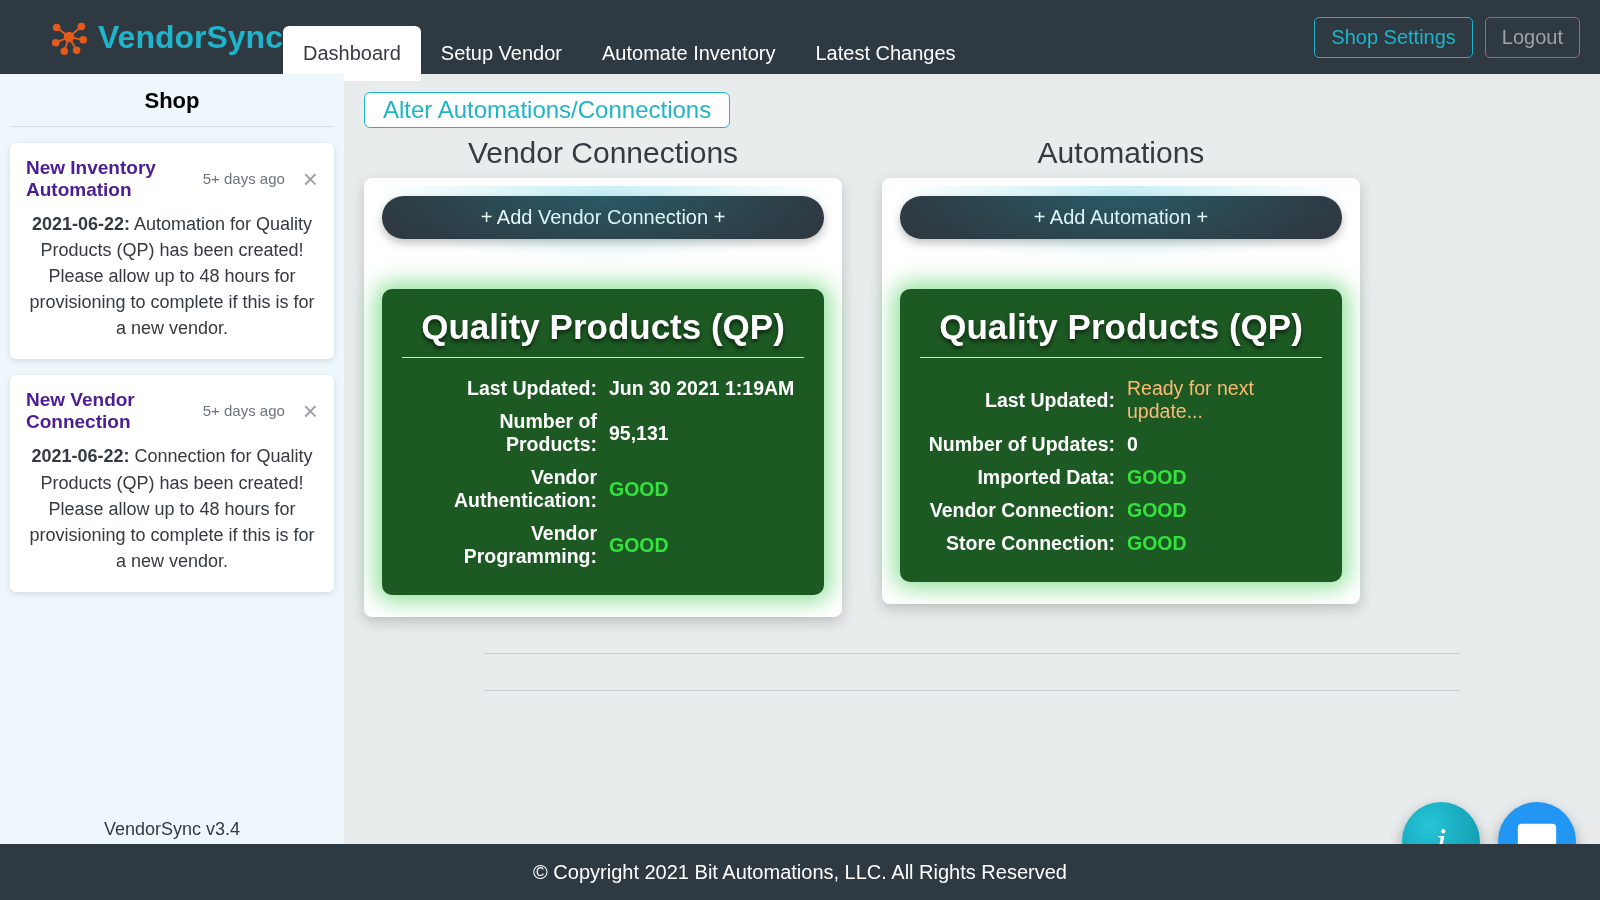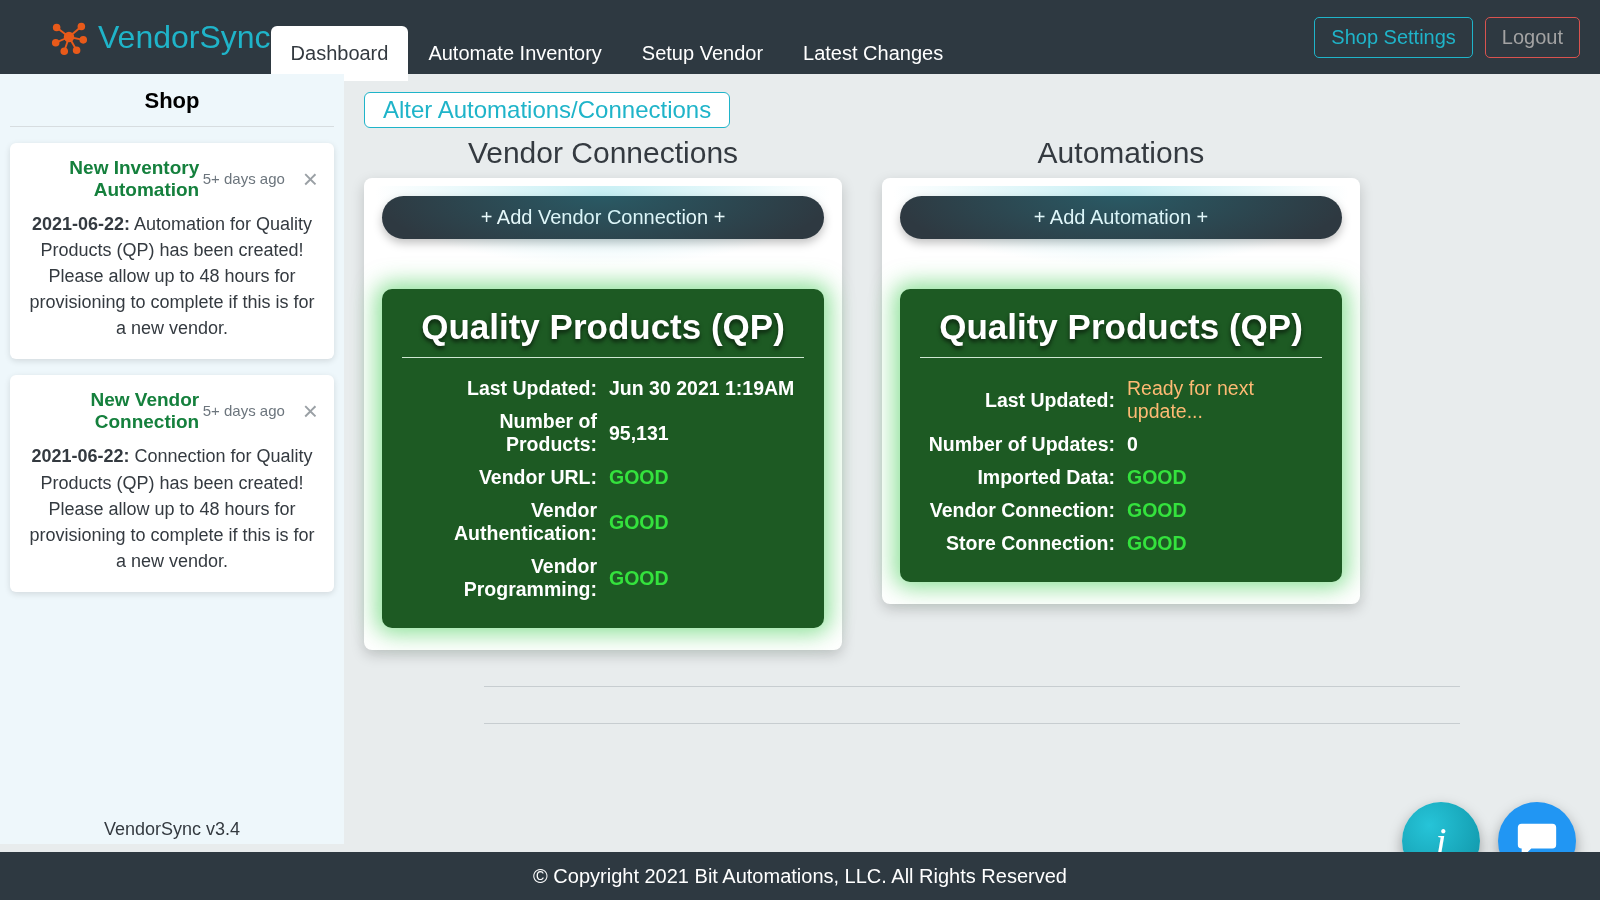--- a/index.html
+++ b/index.html
@@ -1,35 +1,35 @@
 <!DOCTYPE html>
 <html><head>
 <meta charset="utf-8">
 <style>
   * { box-sizing: border-box; margin: 0; padding: 0; }
   html, body { width: 1600px; height: 900px; font-family: "Segoe UI", Arial, sans-serif; background: #e8eced; overflow: hidden; }
   
   .navbar { position: absolute; top: 0; left: 0; right: 0; height: 74px; background: #2e3941; display: flex; align-items: center; padding: 0 20px 0 50px; }
   .brand { display: flex; align-items: center; gap: 10px; cursor: pointer; }
-  .brand-text { color: #1fb4c9; font-size: 32px; font-weight: 400; }
+  .brand-text { color: #1fb4c9; font-size: 32px; font-weight: 700; }
   .brand-icon svg { display: block; }
   .nav-tabs { display: flex; align-items: flex-end; height: 88px; }
   .nav-tab { color: #fff; font-size: 20px; padding: 16px 20px; cursor: pointer; margin-top: 20px; border-radius: 6px 6px 0 0;}
   .nav-tab.active { background: #fff; color: #343a40; }
   .nav-right { margin-left: auto; display: flex; gap: 12px; padding-left: 32px; }
   .btn { border-radius: 5px; font-size: 20px; padding: 8px 16px; cursor: pointer; background: transparent; }
   .btn-outline-info { border: 1.5px solid #1fb4c9; color: #1fb4c9; }
   .btn-outline-danger { border: 1.5px solid #d9534f; color: #a3a3a3; }
 
   
   .sidebar { position: absolute; top: 74px; bottom: 56px; left: 0; width: 344px; background: #eef7fb; padding: 10px 10px; overflow-y: auto; }
   .sidebar-title { text-align: center; font-weight: 700; font-size: 22px; padding: 4px 0 12px; border-bottom: 1px solid #d7dde0;}
   .note-card { background: #fff; border-radius: 6px; box-shadow: 0 2px 6px rgba(0,0,0,.12); margin-top: 16px; padding: 14px 16px 18px; position: relative; }
   .note-head { display: flex; align-items: center; }
-  .note-title { color: #15803d; font-weight: 700; font-size: 19px; width: 175px; text-align: right; }
+  .note-title { color: #4c1d95; font-weight: 700; font-size: 19px; width: 175px; text-align: left; }
   .note-age { color: #6c757d; font-size: 15px; width: 90px; text-align: center; line-height: 1.2;}
   .note-close { color: #9aa0a5; font-size: 26px; cursor: pointer; width: 30px; text-align: right; }
   .note-body { color: #343a40; font-size: 18px; text-align: center; margin-top: 10px; line-height: 1.45; }
   .note-body b { font-weight: 700; }
   .sidebar-version { position: absolute; bottom: 4px; left: 0; width: 100%; text-align: center; color: #343a40; font-size: 18px; }
 
   
   .main { position: absolute; top: 74px; bottom: 56px; left: 344px; right: 0; padding: 18px 20px; overflow: auto; }
   .alter-btn { border: 1.5px solid #1fb4c9; color: #1fb4c9; background: #fff; font-size: 24px; padding: 3px 18px; border-radius: 6px; cursor: pointer;}
   .panels { display: flex; gap: 40px; margin-top: 8px; }
@@ -50,21 +50,21 @@
 
   hr.sep { border: none; border-top: 1px solid #c7cdd0; margin: 36px 120px; }
 
   
   .fab { position: absolute; bottom: 20px; width: 78px; height: 78px; border-radius: 50%; display:flex; align-items:center; justify-content:center; box-shadow: 0 6px 14px rgba(0,0,0,.35); cursor:pointer; color:#fff;}
   .fab-info { right: 120px; background: radial-gradient(circle at 35% 30%, #26c4d8, #0d8fa2); font-family: Georgia, serif; font-size: 40px; font-style: italic;}
   .fab-chat { right: 24px; background: #2196f3; }
   .fab-chat svg { width: 46px; height: 46px; }
 
   
-  .footer { position: absolute; bottom: 0; left: 0; right: 0; height: 48px; background: #2e3941; color: #fff; display:flex; align-items:center; justify-content:center; font-size: 20px;}
+  .footer { position: absolute; bottom: 0; left: 0; right: 0; height: 56px; background: #2e3941; color: #fff; display:flex; align-items:center; justify-content:center; font-size: 20px;}
 </style>
 </head>
 <body>
 
 <div class="navbar">
   <div class="brand">
     <span class="brand-icon">
       <svg width="38" height="38" viewBox="0 0 40 40">
         <g stroke="#e85a1a" stroke-width="2" fill="#e85a1a">
           <line x1="20" y1="20" x2="7" y2="10"></line>
@@ -80,22 +80,22 @@
             <circle cx="35" cy="23" r="3"></circle>
             <circle cx="15" cy="35" r="3"></circle>
             <circle cx="28" cy="34" r="3"></circle>
         </g>
       </svg>
     </span>
     <span class="brand-text">VendorSync</span>
   </div>
   <div class="nav-tabs" id="nav-tabs">
       <div class="nav-tab active">Dashboard</div>
+      <div class="nav-tab">Setup Vendor</div>
       <div class="nav-tab">Automate Inventory</div>
-      <div class="nav-tab">Setup Vendor</div>
       <div class="nav-tab">Latest Changes</div>
     </div>
   <div class="nav-right">
     <button class="btn btn-outline-info">Shop Settings</button>
     <button class="btn btn-outline-danger">Logout</button>
   </div>
 </div>
 
 <div class="sidebar">
   <div class="sidebar-title">Shop</div>
@@ -133,24 +133,20 @@
           <div class="card-title">Quality Products (QP)</div>
           <table>
               <tbody id="vc-rows">
                 <tr>
                   <td class="k">Last Updated:</td>
                   <td class="v"><span>Jun 30 2021 1:19AM</span></td>
                 </tr>
                 <tr>
                   <td class="k">Number of Products:</td>
                   <td class="v"><span>95,131</span></td>
-                </tr>
-                <tr>
-                  <td class="k">Vendor URL:</td>
-                  <td class="v"><span class="good">GOOD</span></td>
                 </tr>
                 <tr>
                   <td class="k">Vendor Authentication:</td>
                   <td class="v"><span class="good">GOOD</span></td>
                 </tr>
                 <tr>
                   <td class="k">Vendor Programming:</td>
                   <td class="v"><span class="good">GOOD</span></td>
                 </tr>
               </tbody>

